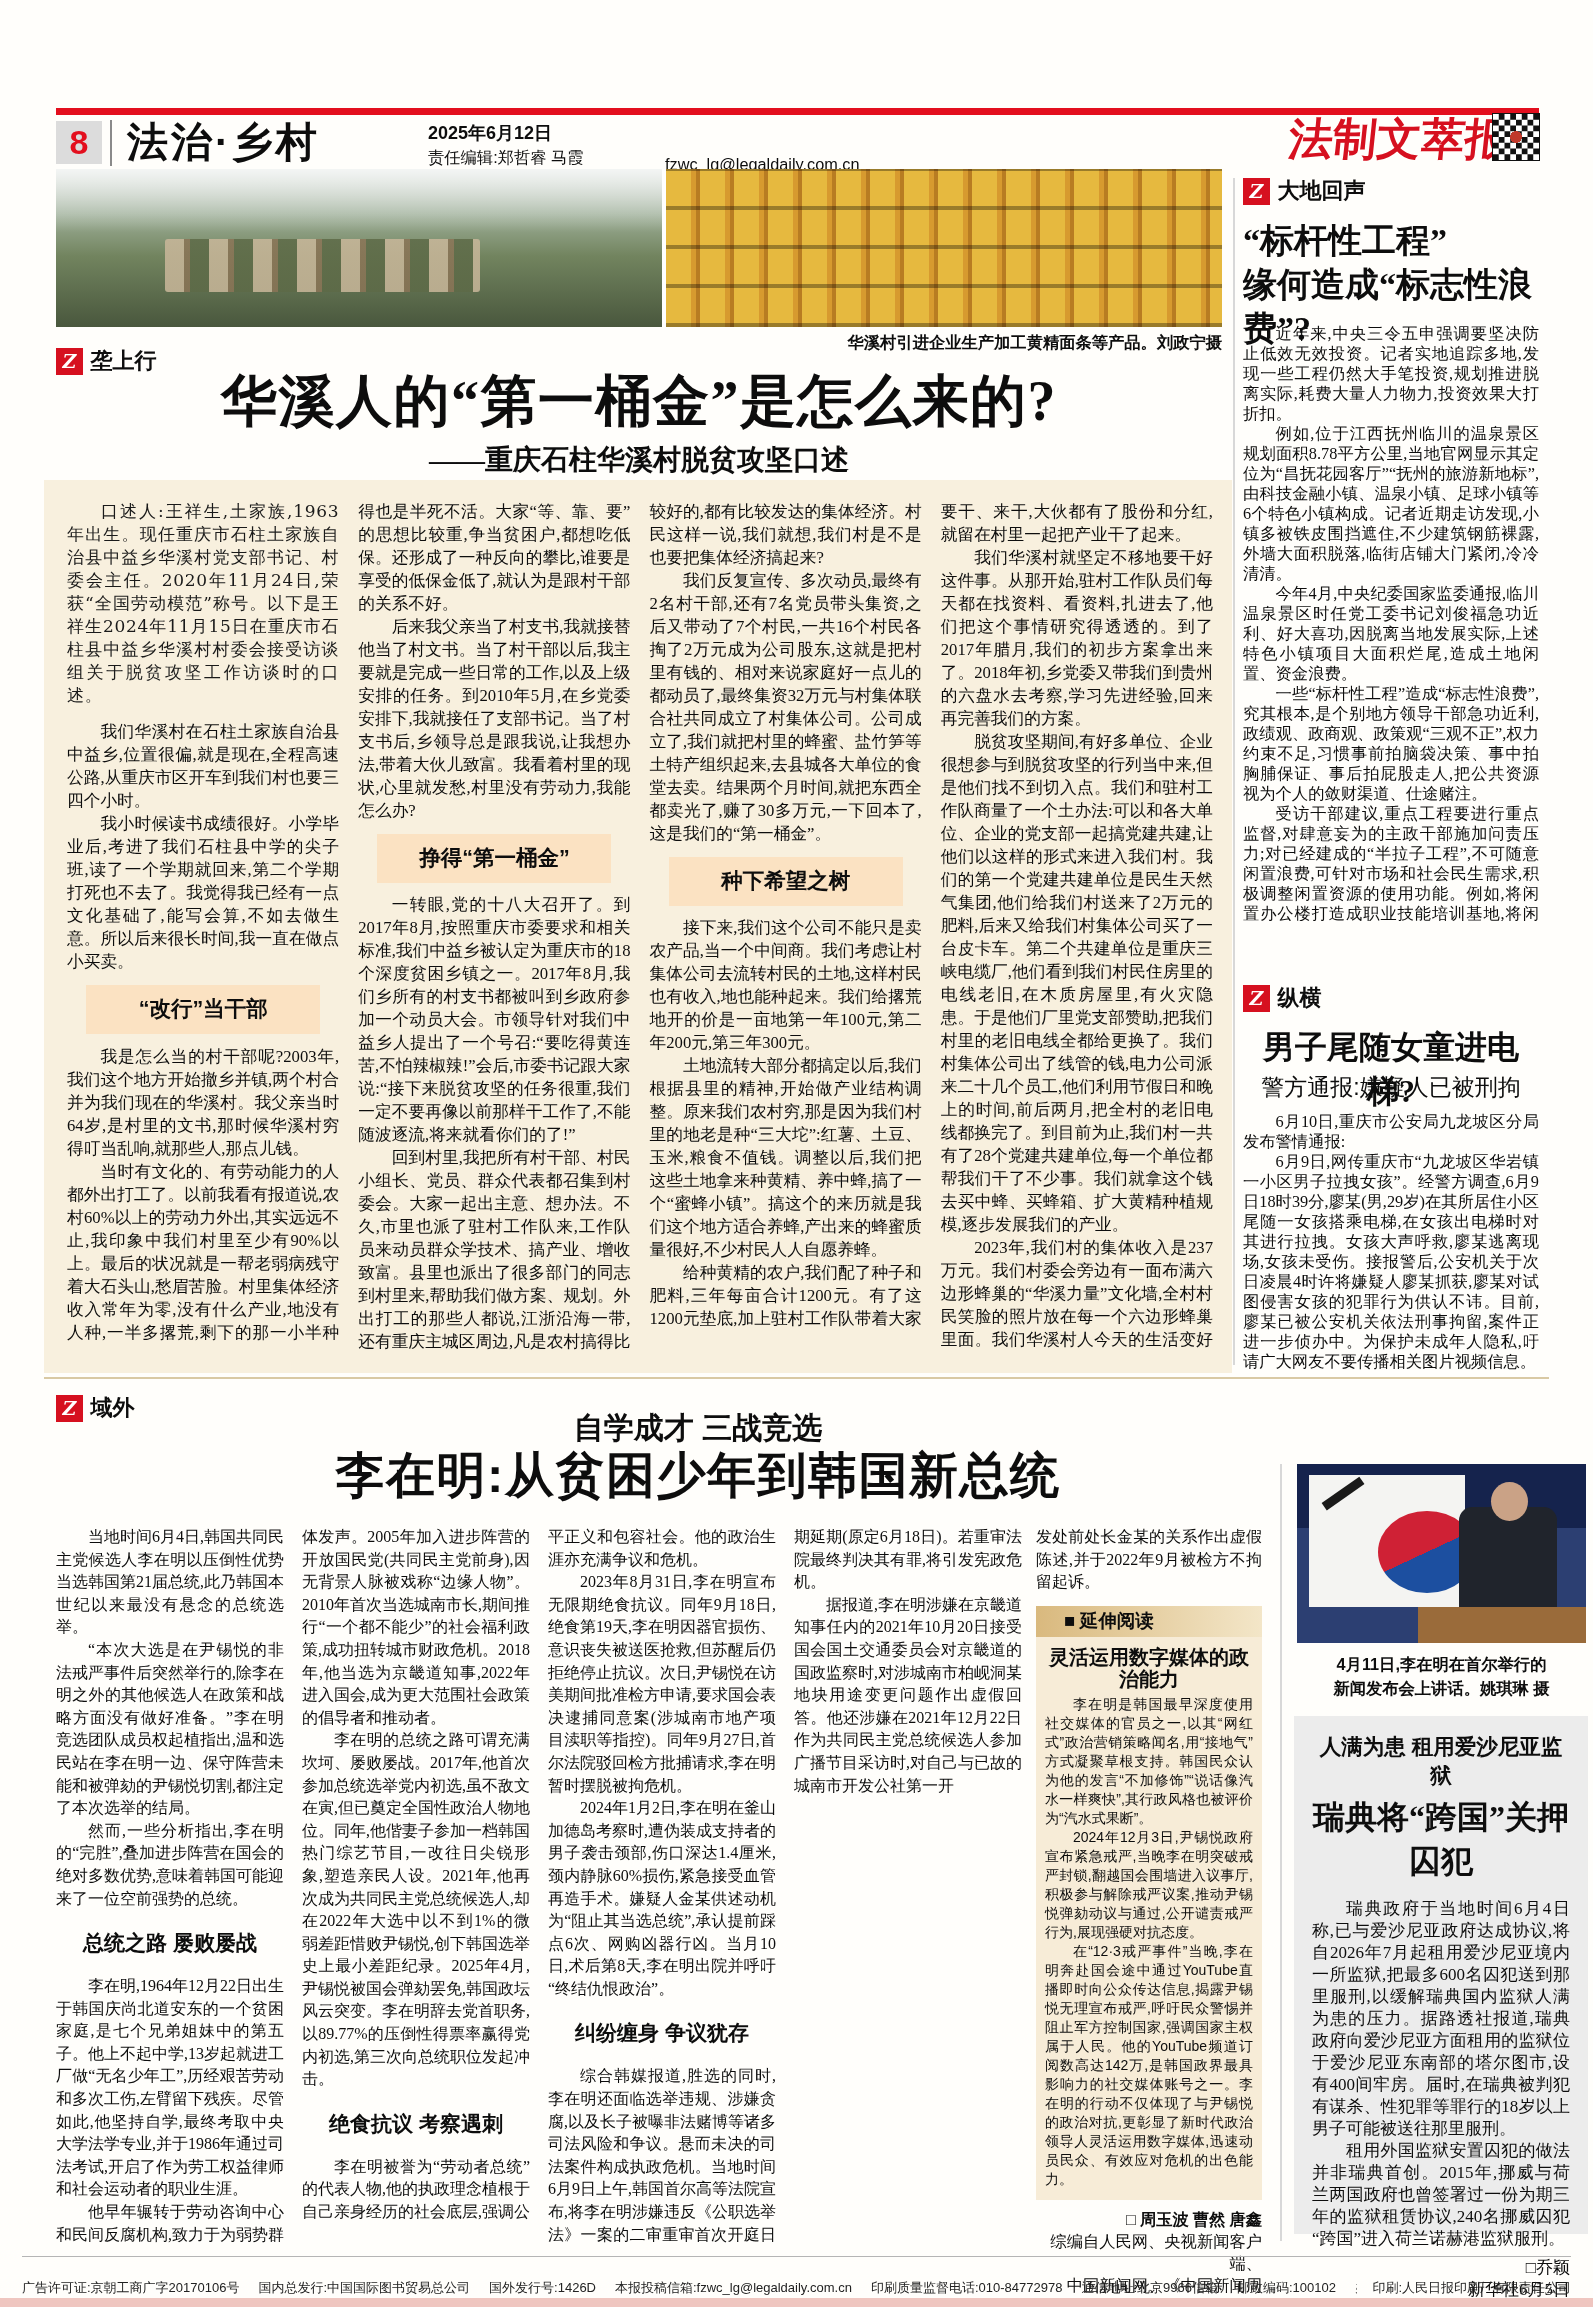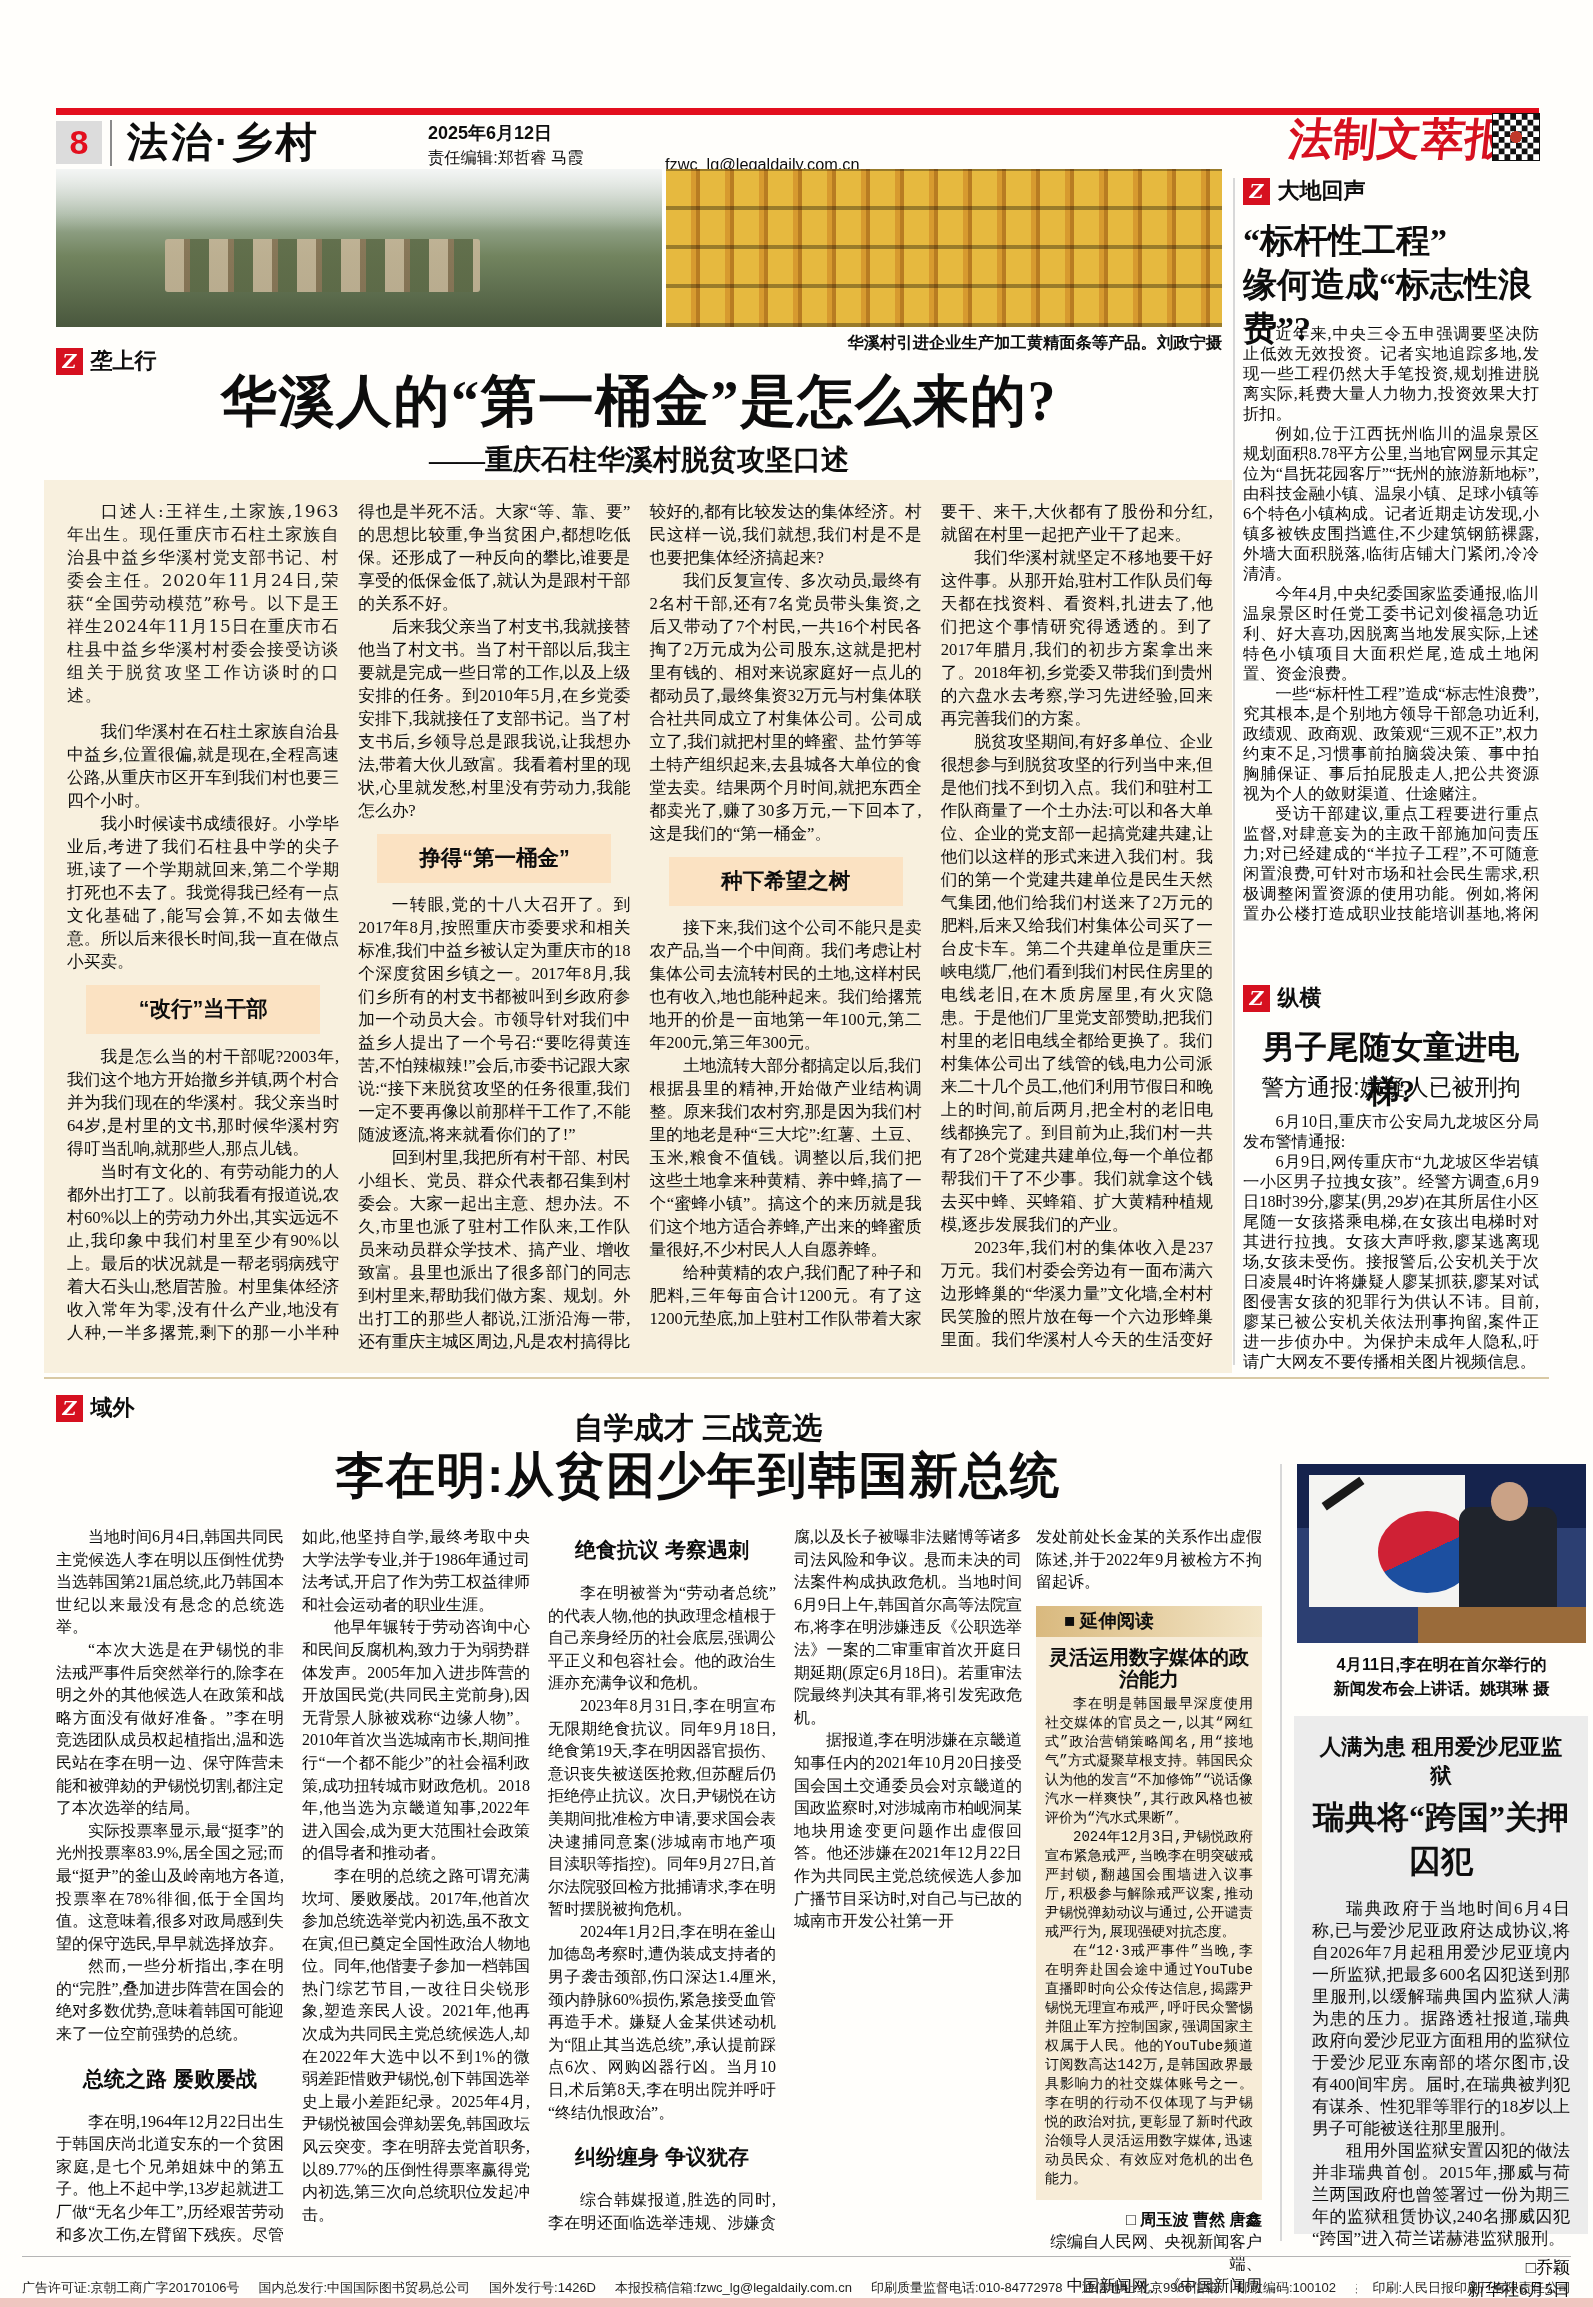--- a/index.html
+++ b/index.html
@@ -92,21 +92,21 @@
     column-count:4;column-gap:18px;column-fill:auto;
     font-size:16px;line-height:22.6px;text-align:justify;overflow:hidden;}
   .world-body h3.sub{background:none;font-size:21px;margin:9px auto 7.4px auto;}
   .col5{left:1036px;top:1526px;width:226px;font-size:16px;line-height:22.6px;text-align:justify;}
   .ext-box{margin-top:12px;background:#f7ecd7;padding:0 9px 10.4px 9px;}
   .ext-header{margin:0 -9px;height:31px;display:flex;align-items:center;padding-left:28px;
     background:linear-gradient(90deg,#d9b97e,#f3e6c8);font-size:18.5px;font-weight:bold;
     font-family:Liberation Serif, serif;}
   .ext-title{padding:9px 0 4.4px 0;text-align:center;font-size:20px;font-weight:bold;
     font-family:"Liberation Sans",sans-serif;}
-  .ext-paras p{margin:0;text-indent:2em;font-family:Liberation Mono, monospace;
+  .ext-paras p{margin:0;text-indent:2em;font-family:Liberation Sans, sans-serif;
     font-size:14px;line-height:19px;}
   .credits{margin-top:9px;text-align:right;font-size:16.3px;line-height:22px;}
   .credits p{margin:0;text-indent:0;}
   .credits p.byline{font-weight:bold;}
   .vrule-2{left:1280px;top:1464px;width:1.5px;height:777px;background:#d8d8d8;}
   
   .photo-lee{left:1297px;top:1464px;width:289px;height:179px;position:absolute;overflow:hidden;
     background:linear-gradient(#15234d 0 36%,#2c3f72 36% 100%);}
   .photo-lee .flag{position:absolute;left:4%;top:6%;width:54%;height:74%;background:#f4f4f2;}
   .photo-lee .taeguk{position:absolute;left:28%;top:26%;width:34%;height:46%;border-radius:50%;
@@ -227,21 +227,20 @@
 
 <div class="abs tag tag-world">
   <span class="z">Z</span>
   <span>域外</span>
 </div>
 <div class="abs world-kicker">自学成才 三战竞选</div>
 <div class="abs world-headline">李在明:从贫困少年到韩国新总统</div>
 <div class="abs world-body">
     <p class="p">当地时间6月4日,韩国共同民主党候选人李在明以压倒性优势当选韩国第21届总统,此乃韩国本世纪以来最没有悬念的总统选举。</p>
     <p class="p">“本次大选是在尹锡悦的非法戒严事件后突然举行的,除李在明之外的其他候选人在政策和战略方面没有做好准备。”李在明竞选团队成员权起植指出,温和选民站在李在明一边、保守阵营未能和被弹劾的尹锡悦切割,都注定了本次选举的结局。</p>
-    <p class="p">实际投票率显示,最“挺李”的光州投票率83.9%,居全国之冠;而最“挺尹”的釜山及岭南地方各道,投票率在78%徘徊,低于全国均值。这意味着,很多对政局感到失望的保守选民,早早就选择放弃。</p>
     <p class="p">然而,一些分析指出,李在明的“完胜”,叠加进步阵营在国会的绝对多数优势,意味着韩国可能迎来了一位空前强势的总统。</p>
     <h3 class="sub">总统之路 屡败屡战</h3>
     <p class="p">李在明,1964年12月22日出生于韩国庆尚北道安东的一个贫困家庭,是七个兄弟姐妹中的第五子。他上不起中学,13岁起就进工厂做“无名少年工”,历经艰苦劳动和多次工伤,左臂留下残疾。尽管如此,他坚持自学,最终考取中央大学法学专业,并于1986年通过司法考试,开启了作为劳工权益律师和社会运动者的职业生涯。</p>
     <p class="p">他早年辗转于劳动咨询中心和民间反腐机构,致力于为弱势群体发声。2005年加入进步阵营的开放国民党(共同民主党前身),因无背景人脉被戏称“边缘人物”。2010年首次当选城南市长,期间推行“一个都不能少”的社会福利政策,成功扭转城市财政危机。2018年,他当选为京畿道知事,2022年进入国会,成为更大范围社会政策的倡导者和推动者。</p>
     <p class="p">李在明的总统之路可谓充满坎坷、屡败屡战。2017年,他首次参加总统选举党内初选,虽不敌文在寅,但已奠定全国性政治人物地位。同年,他偕妻子参加一档韩国热门综艺节目,一改往日尖锐形象,塑造亲民人设。2021年,他再次成为共同民主党总统候选人,却在2022年大选中以不到1%的微弱差距惜败尹锡悦,创下韩国选举史上最小差距纪录。2025年4月,尹锡悦被国会弹劾罢免,韩国政坛风云突变。李在明辞去党首职务,以89.77%的压倒性得票率赢得党内初选,第三次向总统职位发起冲击。</p>
     <h3 class="sub">绝食抗议 考察遇刺</h3>
     <p class="p">李在明被誉为“劳动者总统”的代表人物,他的执政理念植根于自己亲身经历的社会底层,强调公平正义和包容社会。他的政治生涯亦充满争议和危机。</p>
     <p class="p">2023年8月31日,李在明宣布无限期绝食抗议。同年9月18日,绝食第19天,李在明因器官损伤、意识丧失被送医抢救,但苏醒后仍拒绝停止抗议。次日,尹锡悦在访美期间批准检方申请,要求国会表决逮捕同意案(涉城南市地产项目渎职等指控)。同年9月27日,首尔法院驳回检方批捕请求,李在明暂时摆脱被拘危机。</p>
     <p class="p">2024年1月2日,李在明在釜山加德岛考察时,遭伪装成支持者的男子袭击颈部,伤口深达1.4厘米,颈内静脉60%损伤,紧急接受血管再造手术。嫌疑人金某供述动机为“阻止其当选总统”,承认提前踩点6次、网购凶器行凶。当月10日,术后第8天,李在明出院并呼吁“终结仇恨政治”。</p>
     <h3 class="sub">纠纷缠身 争议犹存</h3>

